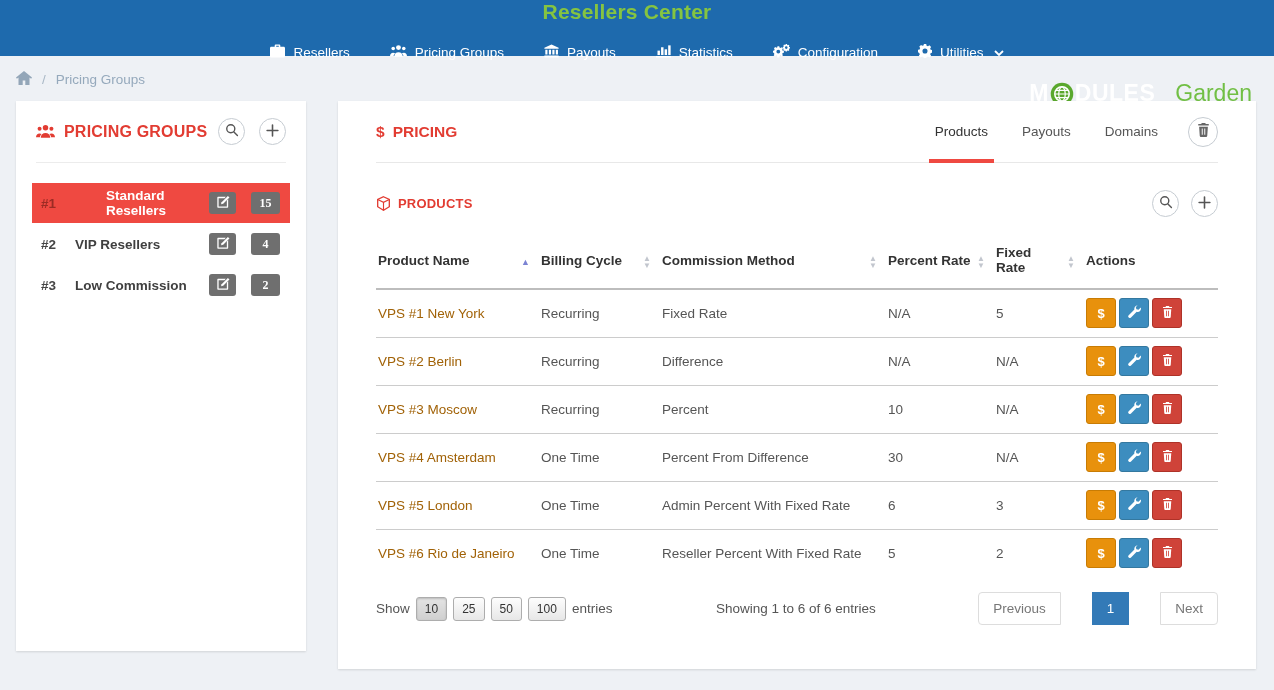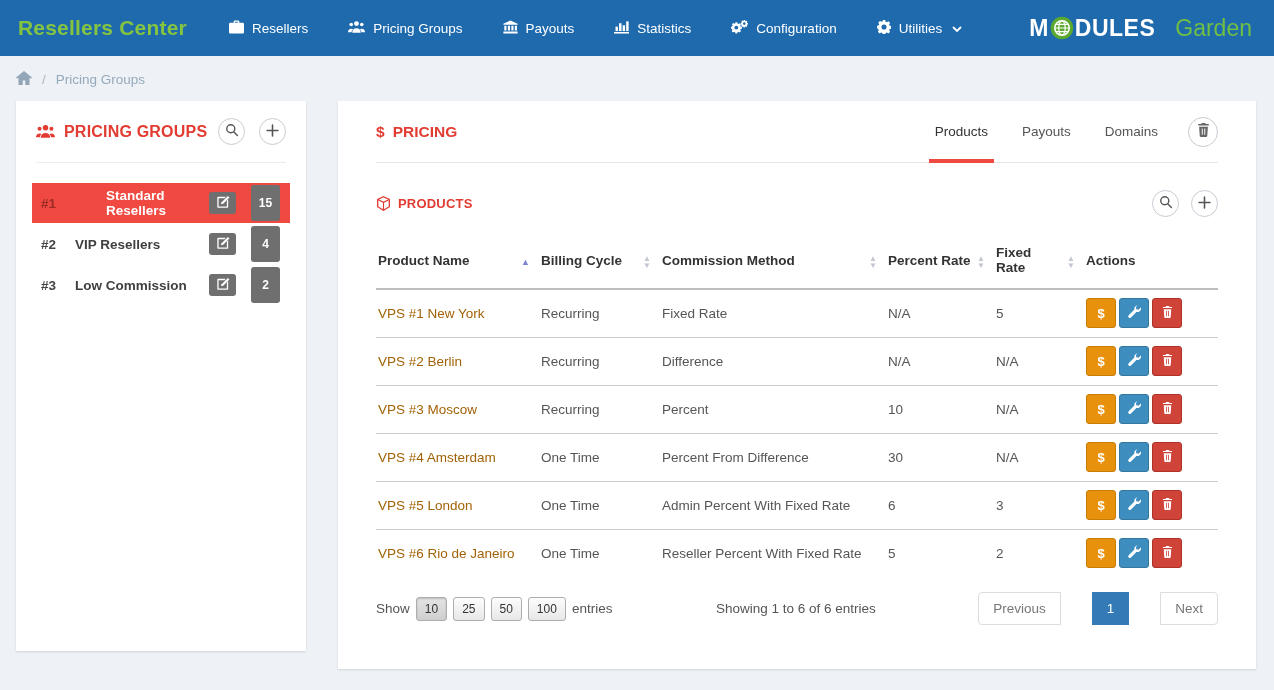--- a/index.html
+++ b/index.html
@@ -1,20 +1,20 @@
 <!DOCTYPE html>
 <html><head>
 <meta charset="utf-8">
 <style>
   * { box-sizing: border-box; margin: 0; padding: 0; }
   html,body { width:1274px; height:690px; overflow:hidden; }
   body { font-family:"Liberation Sans", sans-serif; background:#eef1f5; }
 
   
-  .navbar { height:56px; background:#1e6aad; display:flex; align-items:center; padding:0 16px; }
+  .navbar { height:56px; background:#1e6aad; display:flex; align-items:center; padding:0 16px;flex-direction:column; }
   .brand { color:#85c441; font-size:21px; font-weight:bold; margin:0 22px 0 2px; letter-spacing:.2px; }
   .nav-items { display:flex; height:56px; }
   .nav-item { color:#fff; font-size:13.5px; display:flex; align-items:center; gap:8px; padding:0 20px; height:56px; cursor:pointer; }
   .nav-item svg { flex:none; }
   .caret { margin-left:2px; }
   .mg-logo { margin-left:auto; display:flex; align-items:center; font-size:23px; font-weight:bold; color:#fff; letter-spacing:.5px; margin-right:6px; }
   .mg-logo .globe { width:24px; height:24px; margin:0 1px; }
   .mg-garden { color:#71bf44; font-weight:normal; letter-spacing:0;margin-left:20px; }
 
   
@@ -32,21 +32,21 @@
   .sidebar-title-icon { color:#e23c32; display:flex; }
   .circle-btn { width:27px; height:27px; border-radius:50%; border:1px solid #c6ccd2; background:#fff; color:#555; display:flex; align-items:center; justify-content:center; cursor:pointer; }
   .sidebar-header .circle-btn:first-of-type { margin-left:auto; }
   .sidebar-header .circle-btn + .circle-btn { margin-left:5px; }
 
   .group-list { padding:20px 16px; display:flex; flex-direction:column; gap:1px; }
   .group-item { display:flex; align-items:center; height:40px; padding:0 10px 0 9px; font-size:13.5px; cursor:pointer; }
   .group-num { width:34px; font-weight:bold; color:#454545; flex:none; }
   .group-name { flex:1; font-weight:bold; color:#3f3f3f; }
   .sq-btn { width:27px; height:22px; border-radius:3px; background:#6f6f6f; color:#fff; display:flex; align-items:center; justify-content:center; margin-right:15px; cursor:pointer; flex:none; }
-  .count-badge { min-width:29px; height:36px; padding:0 6px; border-radius:3px; background:#6f6f6f; color:#fff; font-size:12px; font-weight:bold; display:flex; align-items:center; justify-content:center; flex:none; }
+  .count-badge { min-width:29px; height:22px; padding:0 6px; border-radius:3px; background:#6f6f6f; color:#fff; font-size:12px; font-weight:bold; display:flex; align-items:center; justify-content:center; flex:none;font-family:Liberation Serif, serif; }
   .group-item.selected { background:#ef4941; }
   .group-item.selected .group-num { color:#9c2b24; }
   .group-item.selected .group-name { color:#ffffff;margin-left:31px; }
 
   
   .main-panel { flex:1; height:568px; padding:0 38px; }
   .main-header { display:flex; align-items:stretch; height:62px; border-bottom:1px solid #e8e8e8; }
   .main-title { color:#e23c32; font-weight:bold; font-size:15.5px; display:flex; align-items:center; gap:8px; }
   .dollar-glyph { font-size:15.5px; font-weight:bold; }
   .tabs { margin-left:auto; display:flex; }

